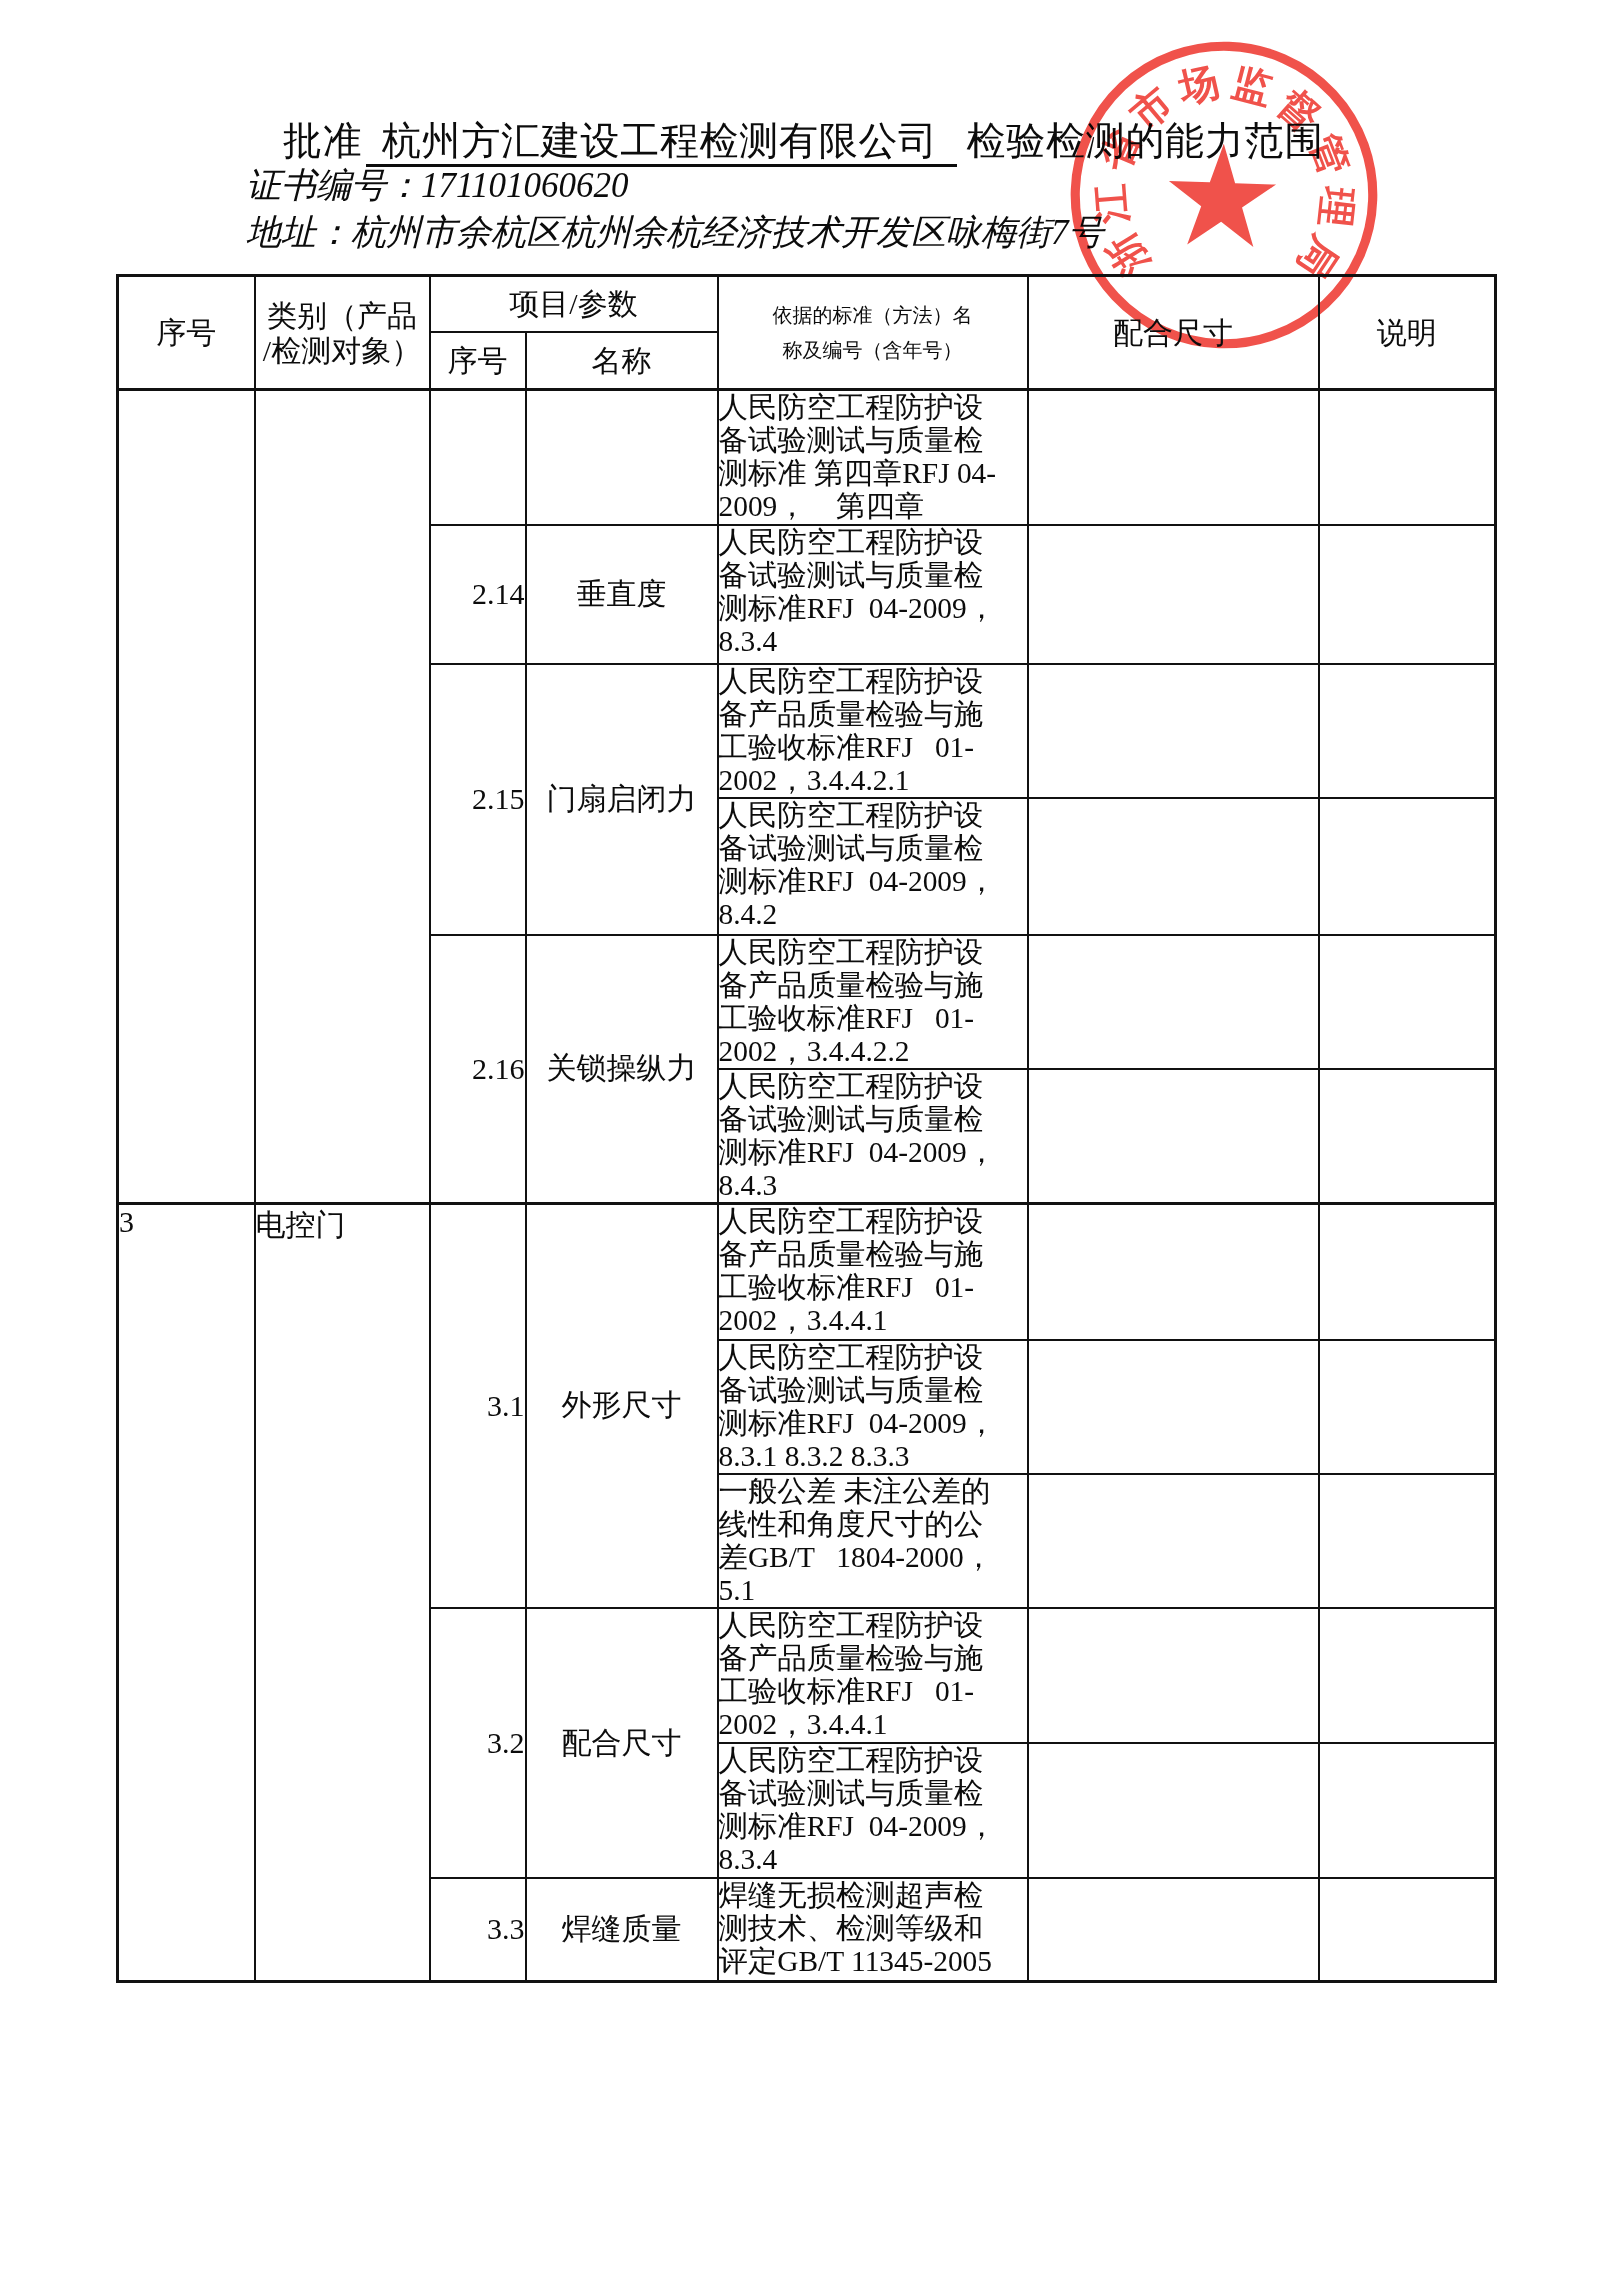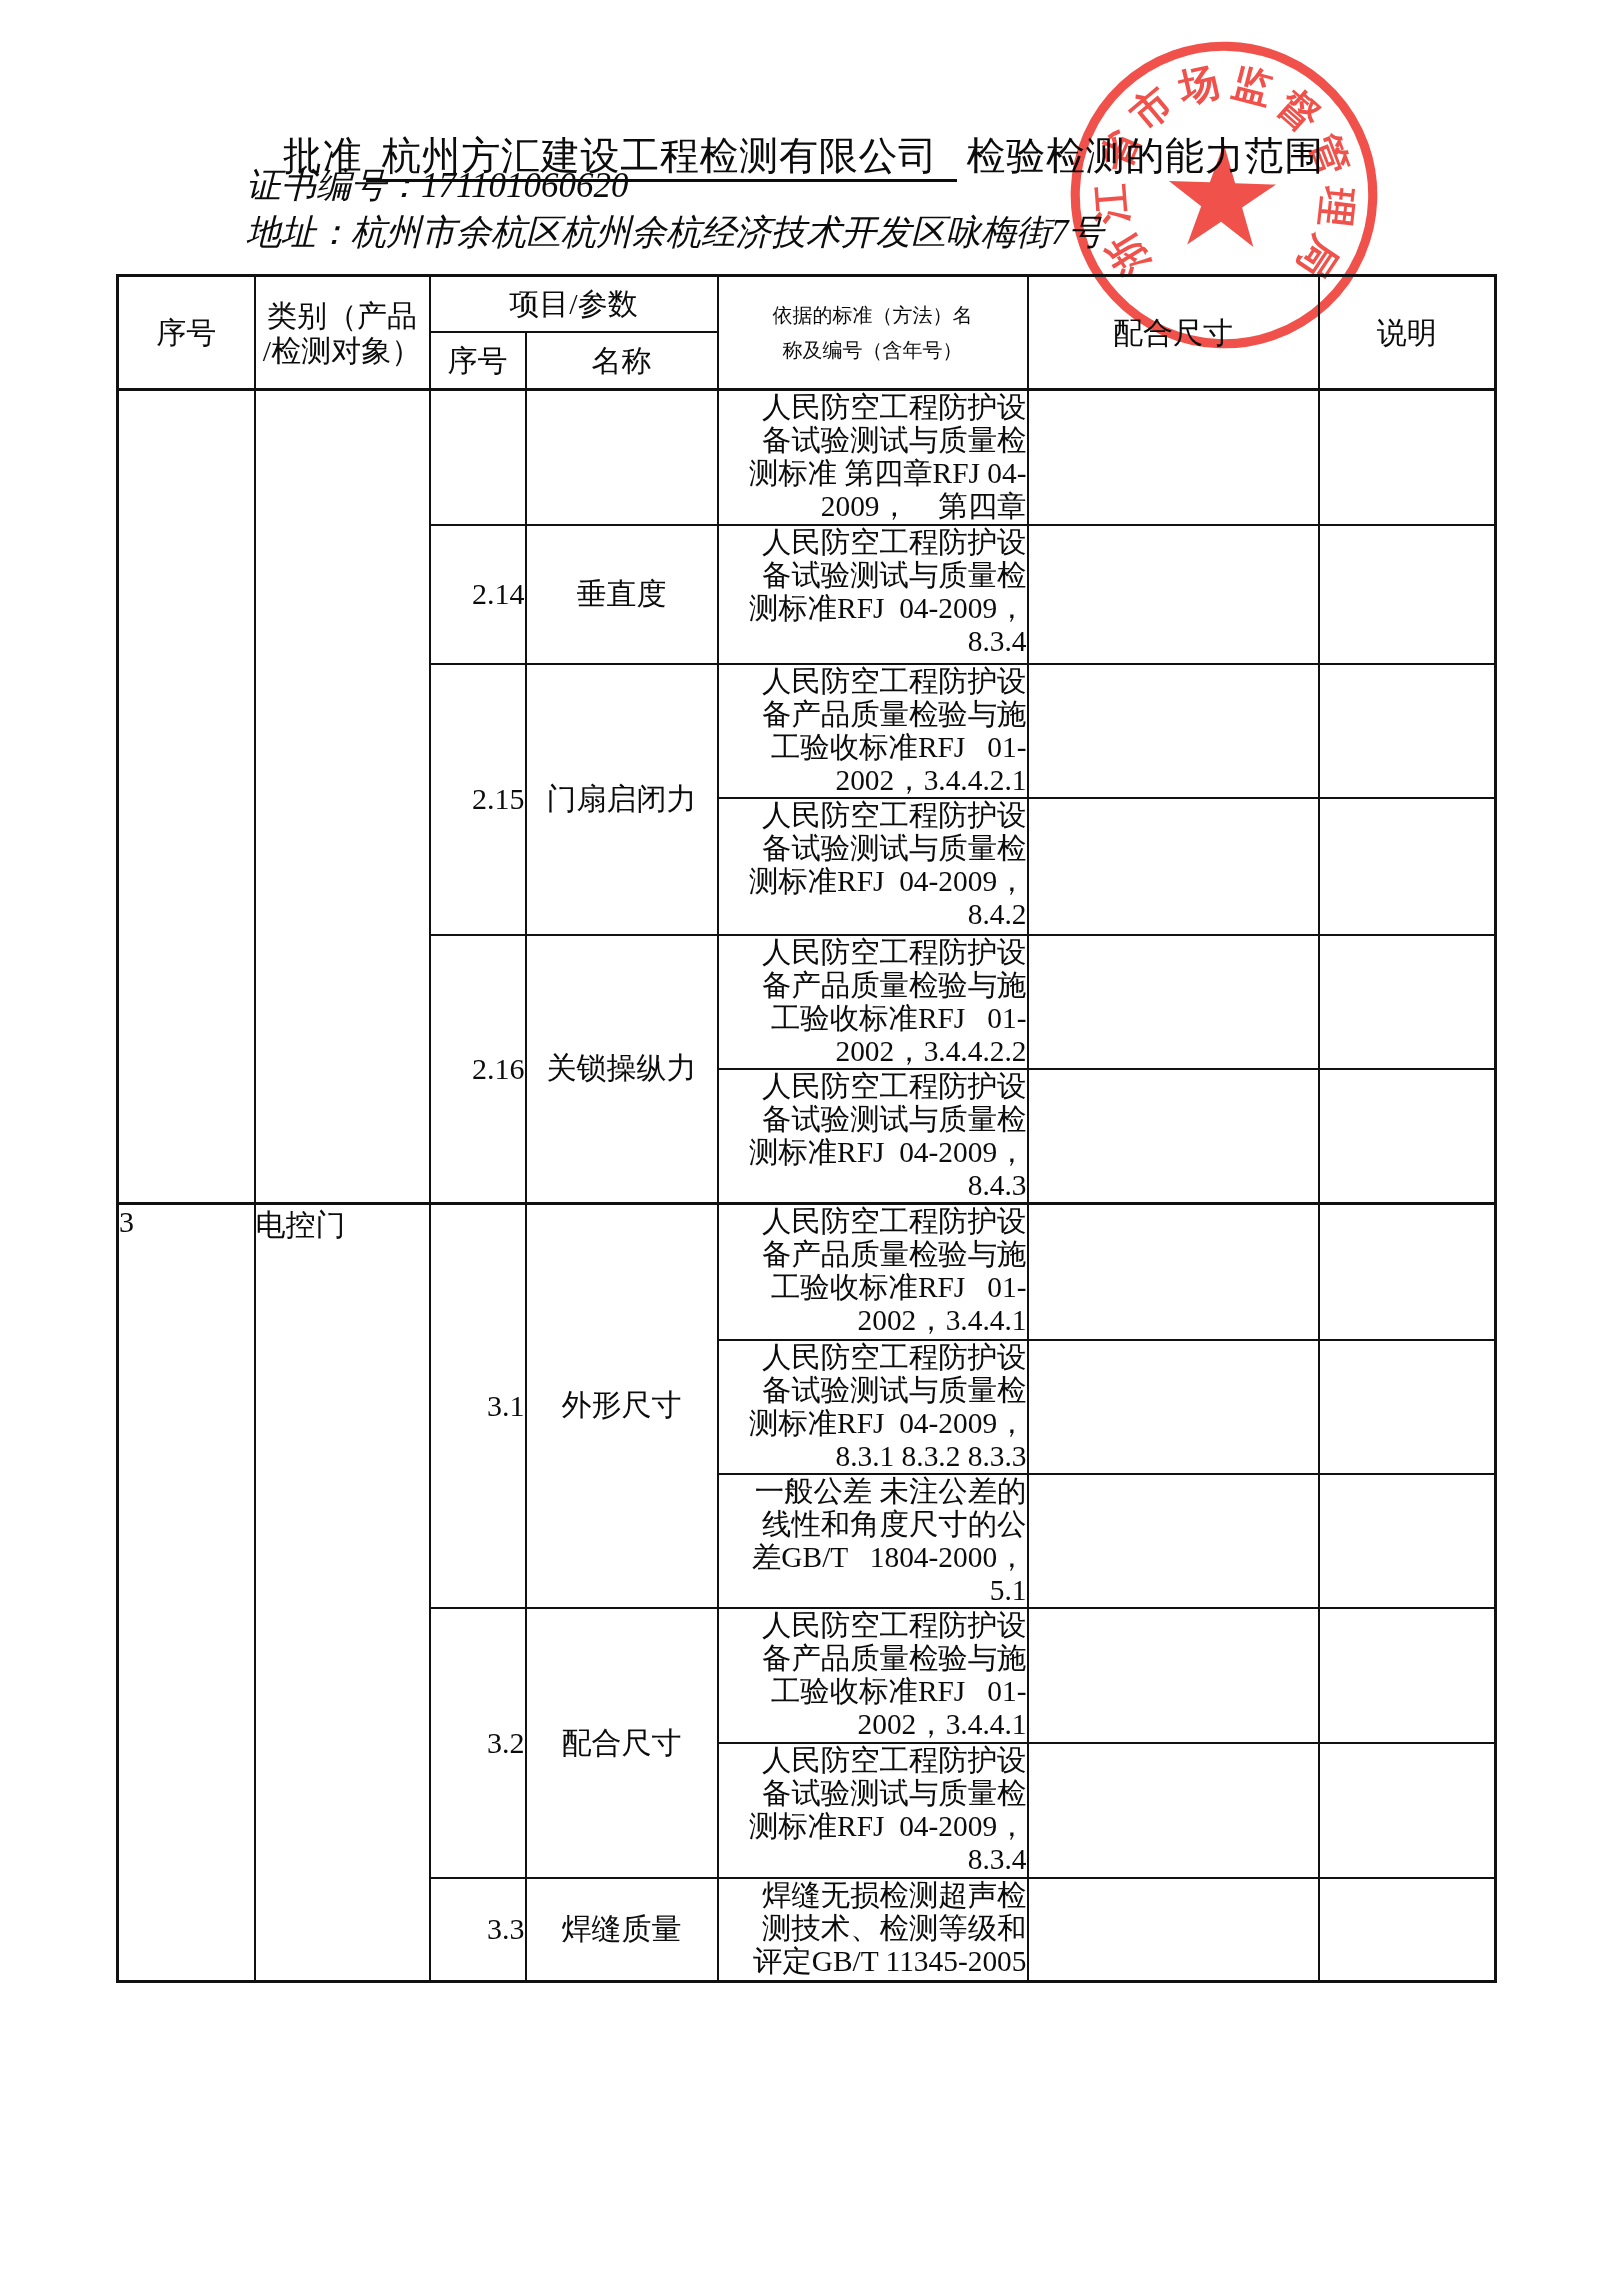--- a/index.html
+++ b/index.html
@@ -23,21 +23,20 @@
     line-height: 43px;
     white-space: pre;
     letter-spacing: 0.7px;
   }
   .doc-title .company {
     display: inline-block;
     border-bottom: 3.3px solid #0c0c0c;
     padding: 0 19.6px 2px 15.7px;
     margin-left: 3.9px;
     margin-right: 9.2px;
-    margin-top: 15px;
   }
   .meta-line {
     position: absolute;
     left: 246px;
     font-size: 35px;
     line-height: 41px;
     white-space: pre;
     font-style: italic;
   }
   .cert-line { top: 165px; }
@@ -85,21 +84,21 @@
     white-space: pre-line;
   }
   thead th.std-h { font-size: 20px; }
   tbody tr.body-first td { border-top: 3.3px solid #111; }
   tbody tr.section-top td { border-top: 3.3px solid #111; }
 
   td.std {
     font-size: 29.4px;
     line-height: 33px;
     vertical-align: top;
-    text-align: right;
+    text-align: left;
     white-space: pre-wrap;
     padding: 1.3px 5.2px 0 9.2px;
   }
   td.pseq {
     font-size: 30px;
     vertical-align: middle;
     text-align: right;
     padding-left: 15.7px;
   }
   td.pname {

